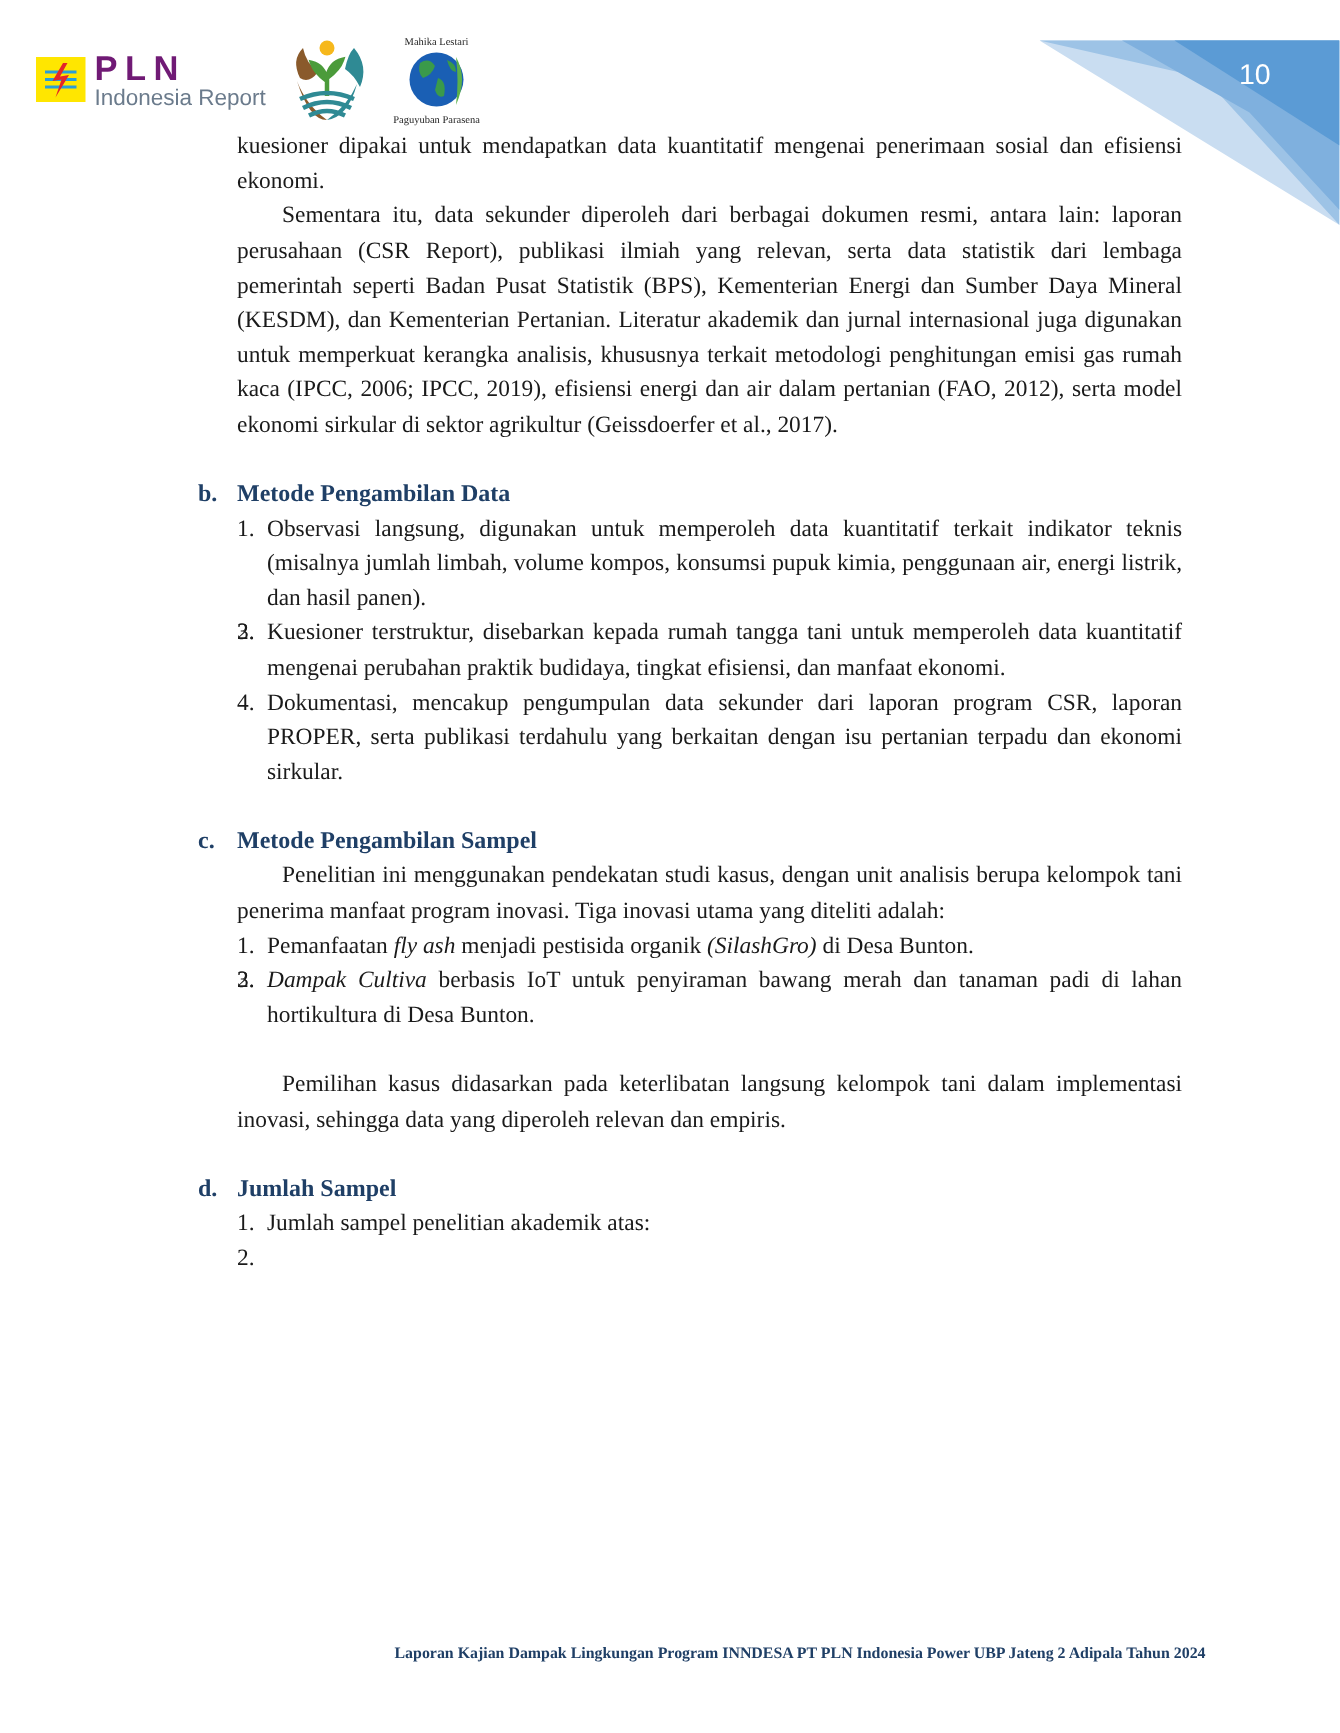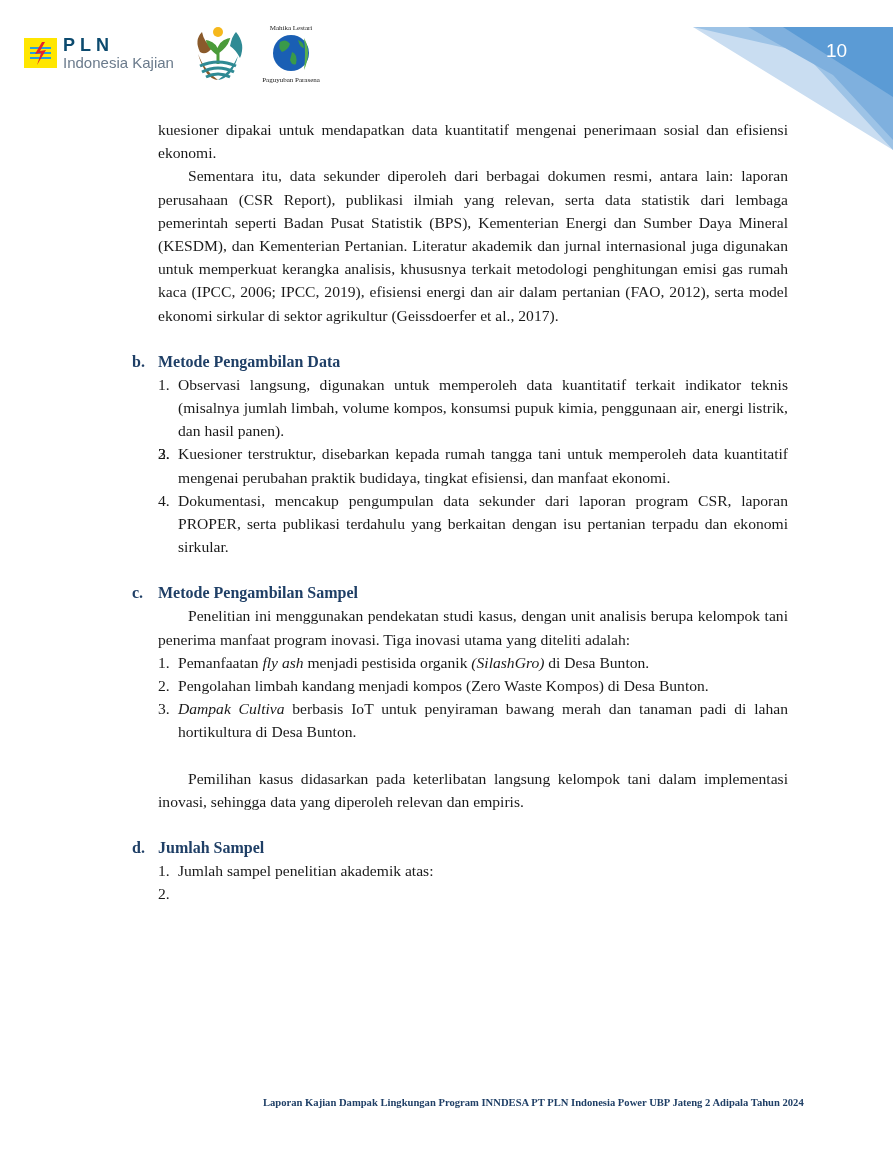--- a/index.html
+++ b/index.html
@@ -3,29 +3,29 @@
 <meta charset="utf-8">
 <style>
   html, body { margin:0; padding:0; background:#ffffff; }
   body { width:893px; height:1155px; position:relative; overflow:hidden;
          font-family:"Liberation Serif", serif; color:#1a1a1a; }
   .header-logos { position:absolute; left:24px; top:22px; height:62px; display:flex; align-items:center; }
   .pln-logo { display:flex; align-items:center; }
   .pln-mark { width:33px; height:30px; background:#ffe600; position:relative; }
   .pln-mark svg { position:absolute; left:0; top:0; }
   .pln-text { margin-left:6px; line-height:1; font-family:"Liberation Sans", sans-serif; }
-  .pln-text .pln { color:#0c4a6e; font-weight:bold; font-size:18px; letter-spacing:5px; }
+  .pln-text .pln { color:#701a75; font-weight:bold; font-size:23px; letter-spacing:5px; }
   .pln-text .ip { color:#6b7b8c; font-size:15px; margin-top:1px; }
   .logo2 { position:absolute; left:162px; top:0; width:64px; height:62px; }
   .logo3 { position:absolute; left:236px; top:0; width:62px; height:62px; }
 
   .corner { position:absolute; right:0; top:0; width:200px; height:150px; }
   .page-number { position:absolute; left:826px; top:40px; color:#ffffff; font-family:"Liberation Sans", sans-serif; font-size:19px; }
 
-  .content { position:absolute; left:158px; top:118px; width:630px; font-size:15.6px; line-height:23.2px; text-align:justify; }
+  .content { position:absolute; left:158px; top:86px; width:630px; font-size:15.6px; line-height:23.2px; text-align:justify; }
   p { margin:0; }
   .indent { text-indent:30px; }
   .heading { position:relative; color:#1f3f66; font-weight:bold; font-size:16px; margin:0; line-height:23px; }
   .heading .letter { position:absolute; left:-26px; }
   ol { margin:0; padding:0; list-style:none; }
   ol li { position:relative; padding-left:20px; }
   ol li .num { position:absolute; left:0; }
   .gap { height:23px; }
   .footer { position:absolute; left:263px; top:1097px; color:#1f3f66; font-weight:bold; font-size:10.6px; white-space:nowrap; }
 </style>
@@ -35,21 +35,21 @@
 <div class="header-logos">
   <div class="pln-logo">
     <div class="pln-mark">
       <svg width="33" height="30" viewBox="0 0 33 30">
         <path d="M6 10 h21 M6 15 h21 M6 20 h21" stroke="#2a9ed8" stroke-width="2" fill="none"></path>
         <path d="M18 4 L11 16 L17 15 L13 27 L22 12 L16 13 L21 4 Z" fill="#e3262a"></path>
       </svg>
     </div>
     <div class="pln-text">
       <div class="pln">PLN</div>
-      <div class="ip">Indonesia Kajian</div>
+      <div class="ip">Indonesia Report</div>
     </div>
   </div>
   <svg class="logo2" viewBox="0 0 64 62">
     <circle cx="32" cy="34" r="22" fill="#ffffff"></circle>
     <path d="M14 30 Q8 18 16 10 Q18 20 26 26 Q20 34 14 30 Z" fill="#8a5a2b"></path>
     <path d="M12 32 Q20 58 32 58 Q18 48 12 32 Z" fill="#8a5a2b"></path>
     <path d="M50 10 Q60 22 54 36 Q50 28 44 24 Q46 14 50 10 Z" fill="#2f8a94"></path>
     <path d="M52 34 Q46 56 32 58 Q46 48 52 34 Z" fill="#2f8a94"></path>
     <circle cx="32" cy="10" r="5" fill="#f6b81c"></circle>
     <path d="M32 26 L32 42 M32 32 Q24 26 22 20 Q30 22 32 32 M32 30 Q40 24 42 18 Q34 20 32 30" stroke="#4b9b3a" stroke-width="3" fill="#4b9b3a"></path>
@@ -91,21 +91,21 @@
 
   <div class="gap"></div>
 
   <div class="heading">
     <span class="letter">c.</span>
     <span>Metode Pengambilan Sampel</span>
   </div>
   <p class="indent">Penelitian ini menggunakan pendekatan studi kasus, dengan unit analisis berupa kelompok tani penerima manfaat program inovasi. Tiga inovasi utama yang diteliti adalah:</p>
   <ol>
     <li><span class="num">1.</span><span>Pemanfaatan </span><i>fly ash</i><span> menjadi pestisida organik </span><i>(SilashGro)</i><span> di Desa Bunton.</span></li>
-    <li><span class="num">2.</span><span>Pengolahan limbah kandang menjadi kompos (Zero Waste Kompos) di Desa Bunton.</span></li>
+    <li><span class="num">2.</span></li>
     <li><span class="num">3.</span><i>Dampak Cultiva</i><span> berbasis IoT untuk penyiraman bawang merah dan tanaman padi di lahan hortikultura di Desa Bunton.</span></li>
   </ol>
   <div class="gap"></div>
   <p class="indent">Pemilihan kasus didasarkan pada keterlibatan langsung kelompok tani dalam implementasi inovasi, sehingga data yang diperoleh relevan dan empiris.</p>
 
   <div class="gap"></div>
 
   <div class="heading">
     <span class="letter">d.</span>
     <span>Jumlah Sampel</span>

